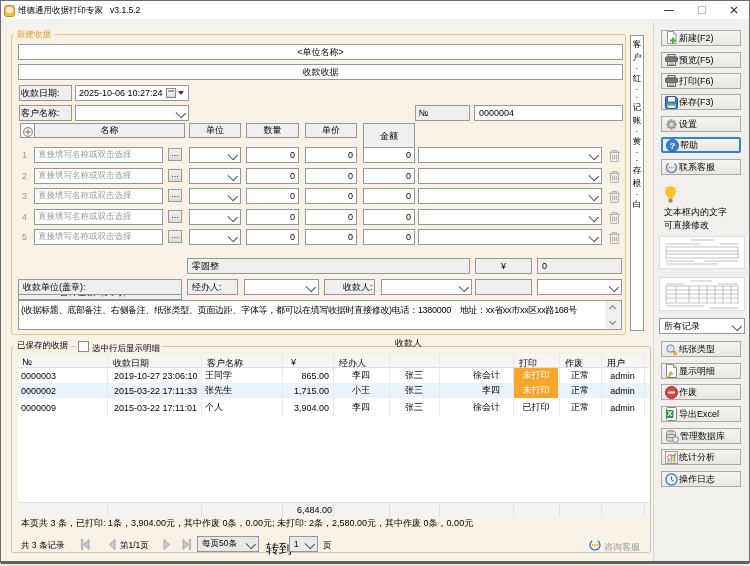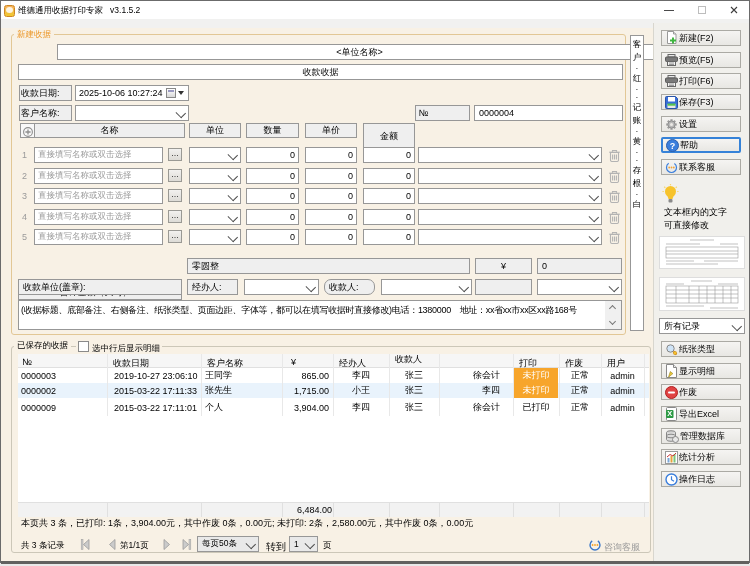--- a/index.html
+++ b/index.html
@@ -24,21 +24,21 @@
  <div class="abs" style="left:17px;top:4px;font-size:8.5px;">维德通用收据打印专家&nbsp;&nbsp;&nbsp;v3.1.5.2</div>
  <div class="abs" style="left:663px;top:9px;width:10px;height:1px;background:#4a4a4a;"></div>
  <div class="abs" style="left:697px;top:5px;width:8px;height:8px;border:1px solid #bdbdbd;"></div>
  <svg class="abs" style="left:729px;top:5px;" width="8" height="8" viewBox="0 0 8 8">
       <path d="M1 1 L7 7 M7 1 L1 7" stroke="#3d3d3d" stroke-width="1.1"></path>
     </svg>
 
  <div class="abs" style="left:10px;top:33px;width:615px;height:301px;border:1px solid #e2c795;border-radius:3px;"></div>
  <div class="abs" style="left:13px;top:28px;background:#f8f1e5;padding:0 3px;color:#ec9a2e;font-size:8.5px;">新建收据</div>
 
- <div class="abs box cell ctr" style="left:17px;top:43px;width:605px;height:16px;margin-left:39px;">&lt;单位名称&gt;</div>
+ <div class="abs box cell ctr" style="left:17px;top:43px;width:605px;height:16px;">&lt;单位名称&gt;</div>
  <div class="abs box cell ctr" style="left:17px;top:63px;width:605px;height:16px;">收款收据</div>
 
  <div class="abs lbl cell" style="left:18px;top:84px;width:53px;height:16px;padding-left:1px;">收款日期:</div>
  <div class="abs box cell" style="left:74px;top:84px;width:114px;height:16px;padding-left:3px;">2025-10-06 10:27:24</div>
  <div class="abs" style="left:165px;top:87px;width:10px;height:10px;border:1px solid #888;background:linear-gradient(#fff,#d8d8d8);"></div>
  <div class="abs" style="left:167px;top:89px;width:6px;height:2px;background:#9a9ac2;"></div>
  <div class="abs" style="left:177px;top:90px;width:0;height:0;border:3.5px solid transparent;border-top:4.5px solid #333;"></div>
 
  <div class="abs lbl cell" style="left:18px;top:104px;width:53px;height:16px;padding-left:1px;">客户名称:</div>
  <div class="abs box combo" style="left:74px;top:104px;width:114px;height:16px;">
@@ -174,21 +174,21 @@
  <div class="abs lbl cell ctr" style="left:17px;top:257px;width:164px;height:16px;margin-top:26px;">合计金额（大写）：</div>
  <div class="abs lbl cell" style="left:186px;top:257px;width:283px;height:16px;padding-left:4px;">零圆整</div>
  <div class="abs lbl cell ctr" style="left:474px;top:257px;width:57px;height:16px;">¥</div>
  <div class="abs lbl cell" style="left:536px;top:257px;width:85px;height:16px;padding-left:4px;">0</div>
 
  <div class="abs lbl cell" style="left:17px;top:278px;width:164px;height:16px;padding-left:4px;">收款单位(盖章):</div>
  <div class="abs lbl cell" style="left:186px;top:278px;width:51px;height:16px;padding-left:4px;">经办人:</div>
  <div class="abs box combo" style="left:243px;top:278px;width:75px;height:16px;">
       <span class="arr"></span>
     </div>
- <div class="abs lbl cell" style="left:323px;top:278px;width:51px;height:16px;padding-left:4px;border-radius:7px;">收款人:</div>
+ <div class="abs lbl cell" style="left:323px;top:278px;width:51px;height:16px;padding-left:18px;">收款人:</div>
  <div class="abs box combo" style="left:380px;top:278px;width:91px;height:16px;">
       <span class="arr"></span>
     </div>
  <div class="abs lbl" style="left:474px;top:278px;width:57px;height:16px;"></div>
  <div class="abs box combo" style="left:536px;top:278px;width:85px;height:16px;">
       <span class="arr"></span>
     </div>
 
  <div class="abs box" style="left:17px;top:299px;width:604px;height:30px;font-size:9px;letter-spacing:-.3px;padding:3px 16px 0 2px;">(收据标题、底部备注、右侧备注、纸张类型、页面边距、字体等，都可以在填写收据时直接修改)电话：1380000&nbsp;&nbsp;&nbsp;&nbsp;地址：xx省xx市xx区xx路168号</div>
  <div class="abs" style="left:604px;top:300px;width:16px;height:28px;background:#f0f0f0;"></div>
@@ -220,21 +220,21 @@
  <div class="abs" style="left:75px;top:340px;background:#f8f1e5;padding:0 2px;font-size:8.5px;"><span style="display:inline-block;width:9px;height:9px;border:1px solid #8a8a8a;background:#fff;vertical-align:-1px;margin-right:3px;"></span>选中行后显示明细</div>
 
  <div id="grid">
       <div class="abs" style="left:17px;top:353px;width:631px;height:148px;background:#fff;"></div>
       <div class="abs" style="left:17px;top:353px;width:631px;height:14px;background:#f6f6f6;border-bottom:1px solid #e0e0e0;"></div>
       <div class="abs" style="left:21px;top:356px;width:83px;height:11px;">№</div>
       <div class="abs" style="left:112px;top:356px;width:86px;height:11px;">收款日期</div>
       <div class="abs" style="left:206px;top:356px;width:73px;height:11px;">客户名称</div>
       <div class="abs" style="left:290px;top:356px;width:40px;height:11px;">¥</div>
       <div class="abs" style="left:338px;top:356px;width:48px;height:11px;">经办人</div>
-      <div class="abs" style="left:394px;top:336px;width:42px;height:11px;margin-top:16px;">收款人</div>
+      <div class="abs" style="left:394px;top:336px;width:42px;height:11px;">收款人</div>
       <div class="abs" style="left:444px;top:356px;width:66px;height:11px;"></div>
       <div class="abs" style="left:518px;top:356px;width:38px;height:11px;">打印</div>
       <div class="abs" style="left:564px;top:356px;width:34px;height:11px;">作废</div>
       <div class="abs" style="left:606px;top:356px;width:35px;height:11px;">用户</div>
       <div class="abs" style="left:17px;top:367px;width:631px;height:15px;background:#fff;"></div>
       <div class="abs cell" style="left:18px;top:367px;width:87px;height:15px;padding-left:2px;">0000003</div>
       <div class="abs cell" style="left:107px;top:367px;width:92px;height:15px;padding-left:6px;">2019-10-27 23:06:10</div>
       <div class="abs cell" style="left:201px;top:367px;width:79px;height:15px;padding-left:3px;">王同学</div>
       <div class="abs cell" style="left:282px;top:367px;width:49px;height:15px;padding-right:3px;justify-content:flex-end;">865.00</div>
       <div class="abs cell" style="left:333px;top:367px;width:54px;height:15px;justify-content:center;">李四</div>
@@ -290,21 +290,21 @@
     </div>
 
  <div class="abs" style="left:20px;top:516px;">本页共 3 条，已打印: 1条，3,904.00元，其中作废 0条，0.00元; 未打印: 2条，2,580.00元，其中作废 0条，0.00元</div>
 
  <div class="abs" style="left:20px;top:539px;font-size:8.5px;">共 3 条记录</div>
  <div class="abs" style="left:119px;top:539px;font-size:8.5px;">第1/1页</div>
  <div class="abs box combo" style="left:196px;top:535px;width:62px;height:16px;font-size:8.5px;background:#e9e9e9;">
       <span class="cell" style="padding-left:4px;height:100%;">每页50条</span>
       <span class="arr"></span>
     </div>
- <div class="abs" style="left:265px;top:539px;font-size:10px;">转到</div>
+ <div class="abs" style="left:265px;top:539px;font-size:13px;">转到</div>
  <div class="abs box combo" style="left:288px;top:535px;width:29px;height:16px;font-size:8.5px;background:#e9e9e9;">
       <span class="cell" style="padding-left:4px;height:100%;">1</span>
       <span class="arr"></span>
     </div>
  <div class="abs" style="left:322px;top:539px;font-size:8.5px;">页</div>
  <div id="pagerIcons">
       <svg class="abs" style="left:79px;top:538px;" width="12" height="11" viewBox="0 0 12 11">
         <path d="M9 0.5 L3.5 5.5 L9 10.5 z" fill="#cbcbcb" stroke="#9a9a9a" stroke-width=".8"></path>
         <rect x="1.2" y="0.5" width="1.8" height="10" fill="#cbcbcb" stroke="#9a9a9a" stroke-width=".5"></rect>
       </svg>

